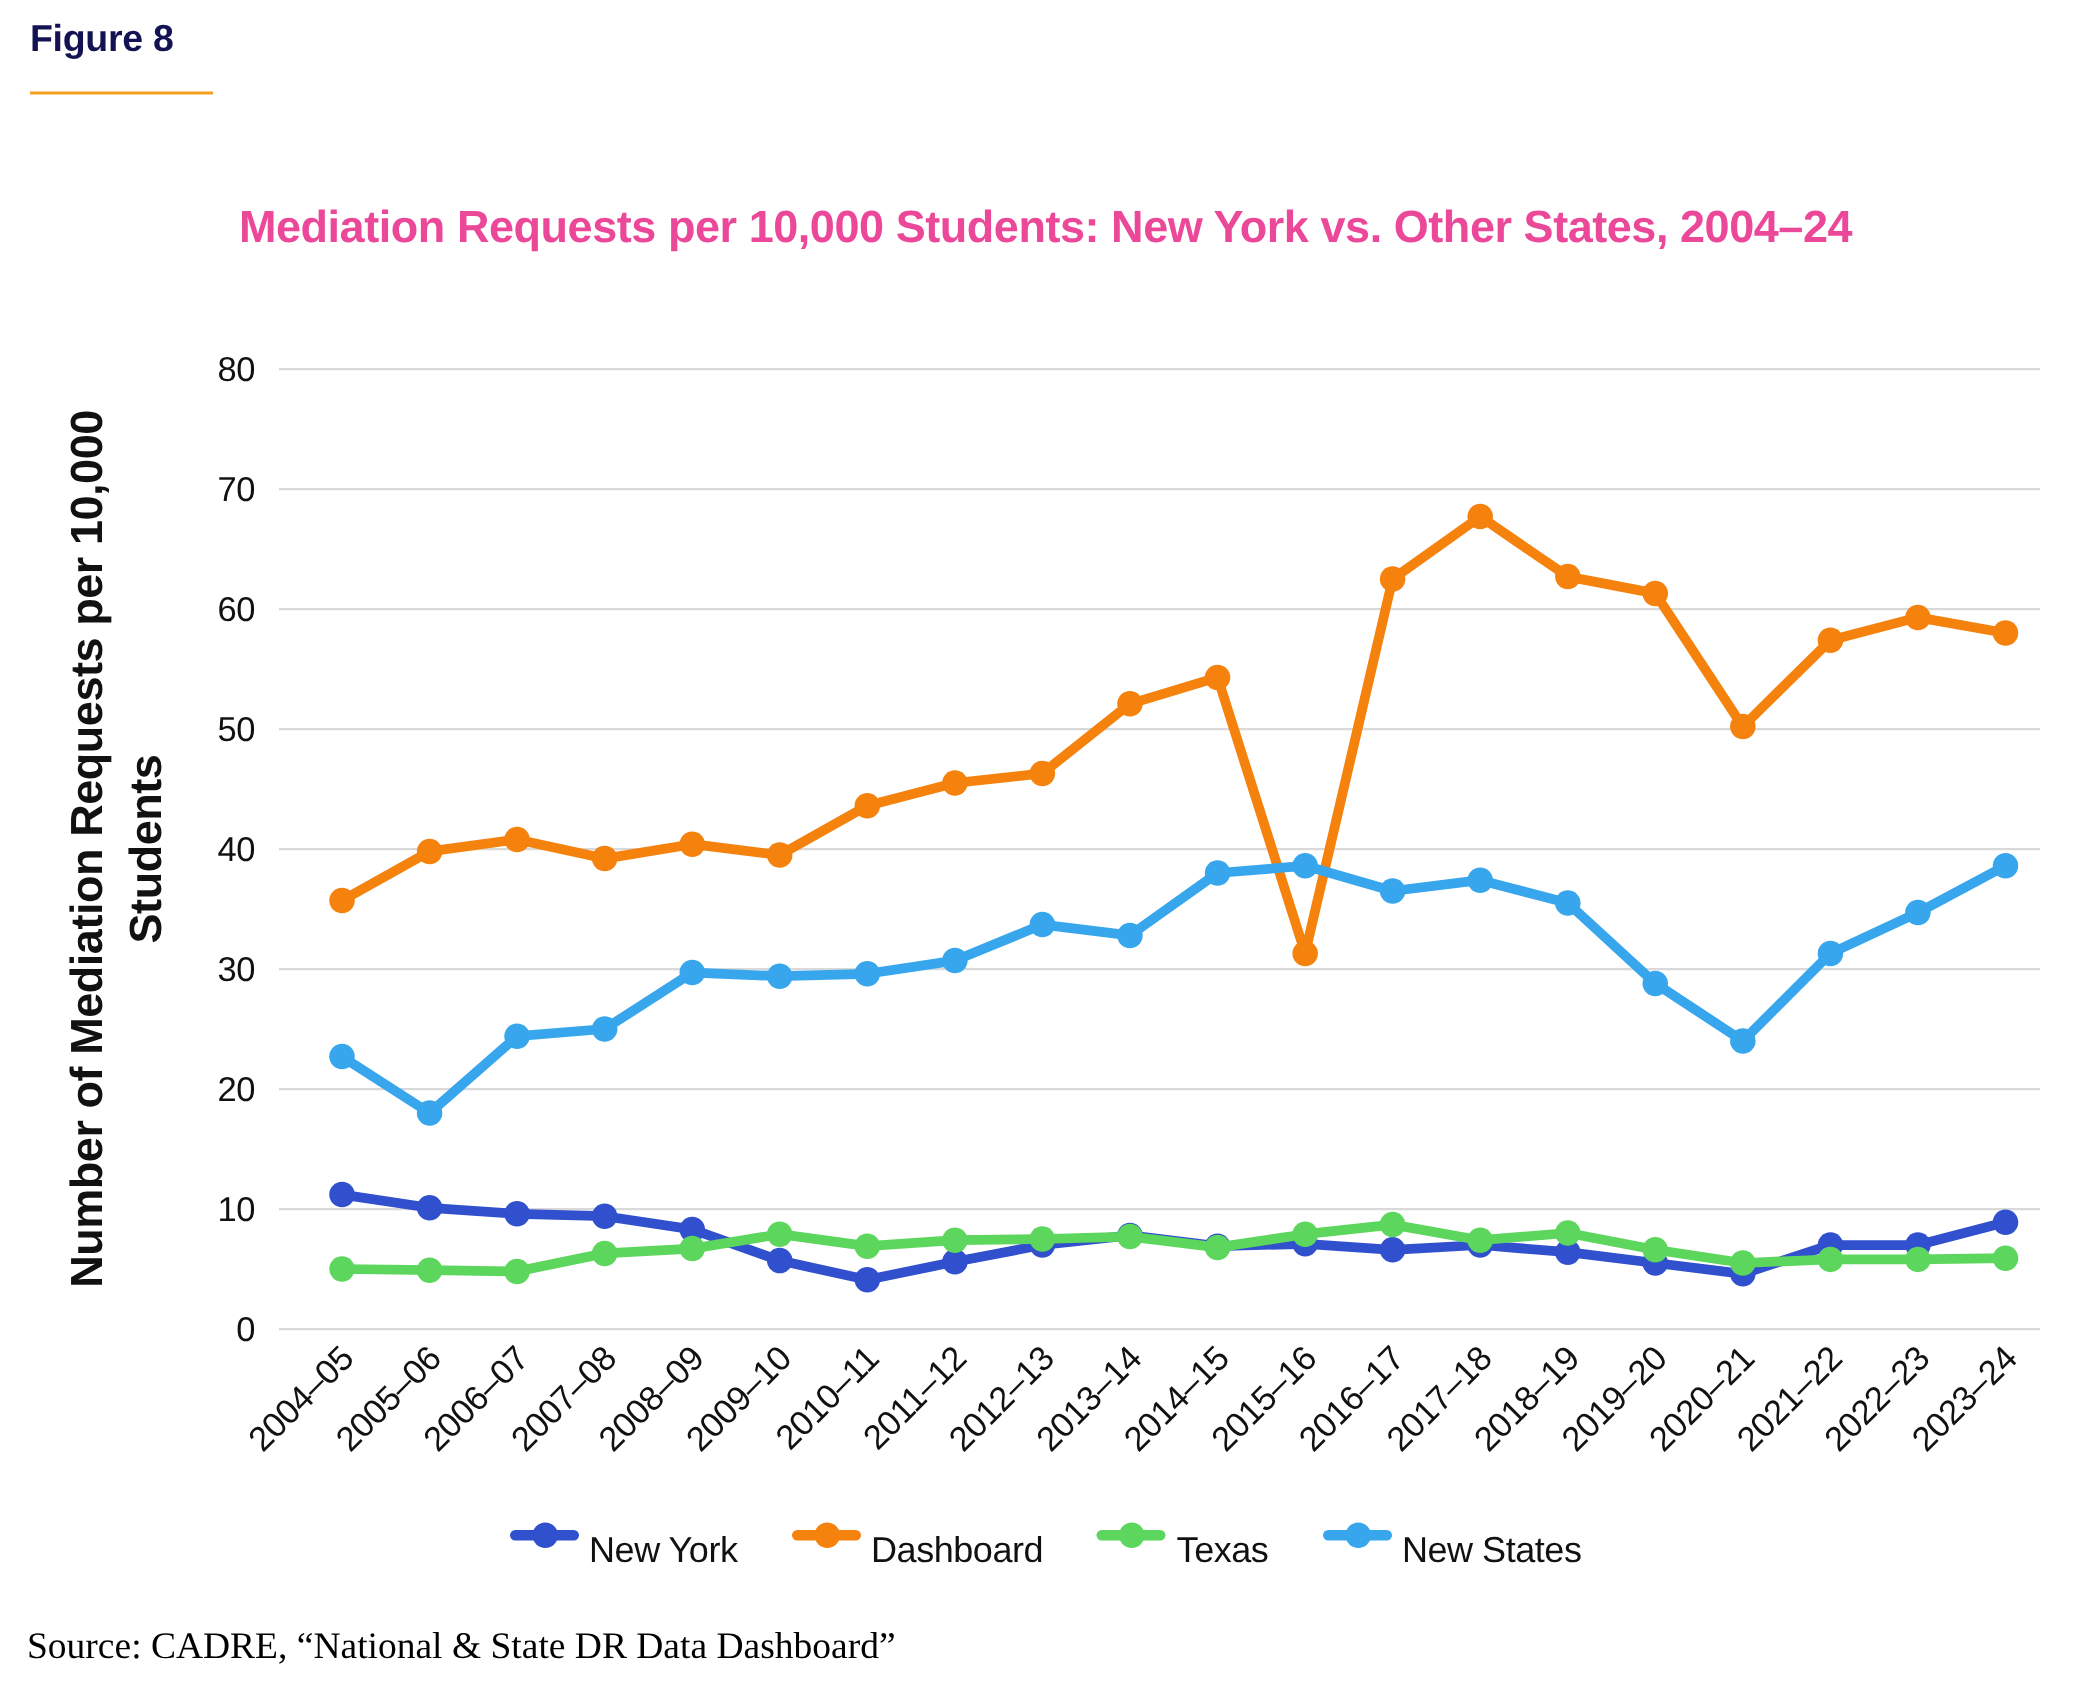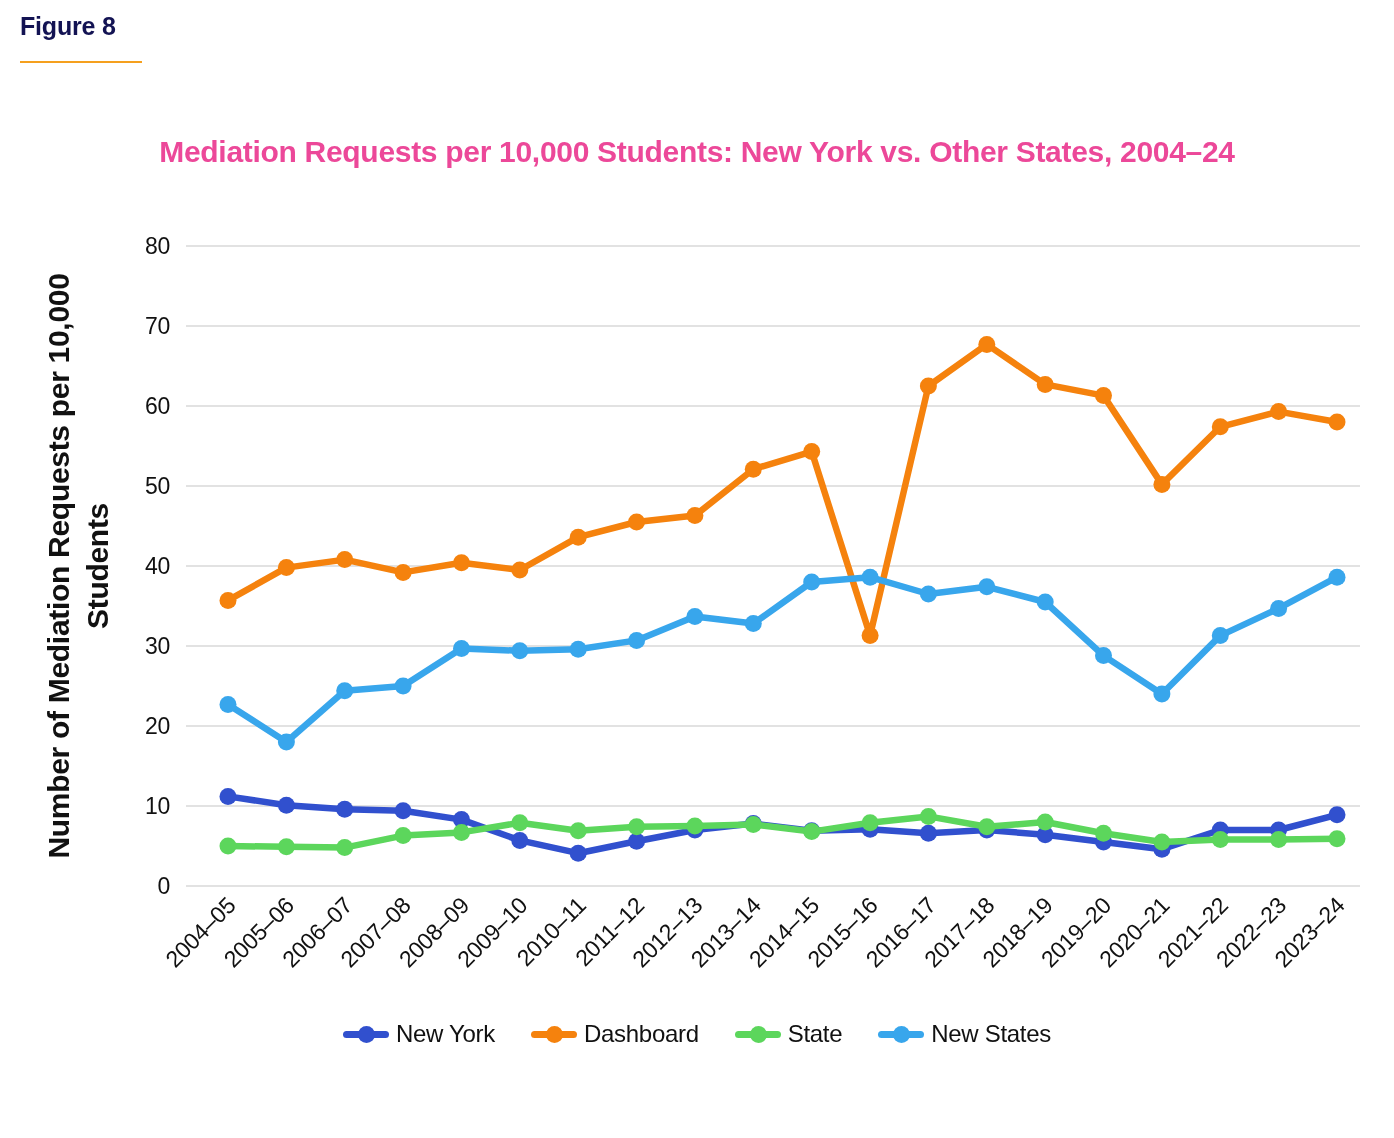--- a/index.html
+++ b/index.html
@@ -24,21 +24,21 @@
     transform:translate(-50%,-50%) rotate(-90deg);
     text-align:center;font-size:30px;font-weight:bold;color:#111;
     line-height:1.3;letter-spacing:-0.3px;
   }
   #chart-svg{position:absolute;left:0;top:0;width:1394px;height:1005px;}
   .tick-label{font-family:"Liberation Sans", sans-serif;font-size:23px;fill:#111;letter-spacing:-0.3px;}
   #legend{
     position:absolute;left:0;right:0;top:1014px;height:40px;
     display:flex;justify-content:center;align-items:center;gap:36px;
   }
-  .legend-item{display:flex;align-items:center;}
+  .legend-item{display:flex;align-items:flex-start;}
   .legend-swatch{position:relative;width:46px;height:7px;border-radius:4px;display:inline-block;}
   .legend-dot{position:absolute;left:15px;top:-5px;width:17px;height:17px;border-radius:50%;}
   .legend-text{margin-left:7px;font-size:24px;color:#111;letter-spacing:-0.3px;}
   .source{
     position:absolute;left:18px;top:1084px;
     font-family:"Liberation Serif", serif;font-size:25px;color:#000;
   }
 </style>
 </head>
 <body>
@@ -185,23 +185,24 @@
       <div class="legend-item">
         <span class="legend-swatch" style="background: rgb(245, 130, 13);">
           <span class="legend-dot" style="background: rgb(245, 130, 13);"></span>
         </span>
         <span class="legend-text">Dashboard</span>
       </div>
       <div class="legend-item">
         <span class="legend-swatch" style="background: rgb(92, 214, 92);">
           <span class="legend-dot" style="background: rgb(92, 214, 92);"></span>
         </span>
-        <span class="legend-text">State</span>
+        <span class="legend-text">Texas</span>
       </div>
       <div class="legend-item">
         <span class="legend-swatch" style="background: rgb(56, 166, 236);">
           <span class="legend-dot" style="background: rgb(56, 166, 236);"></span>
         </span>
         <span class="legend-text">New States</span>
       </div>
     </div>
 
+  <div class="source">Source: CADRE, “National &amp; State DR Data Dashboard”</div>
 </div>
 
 </body></html>

